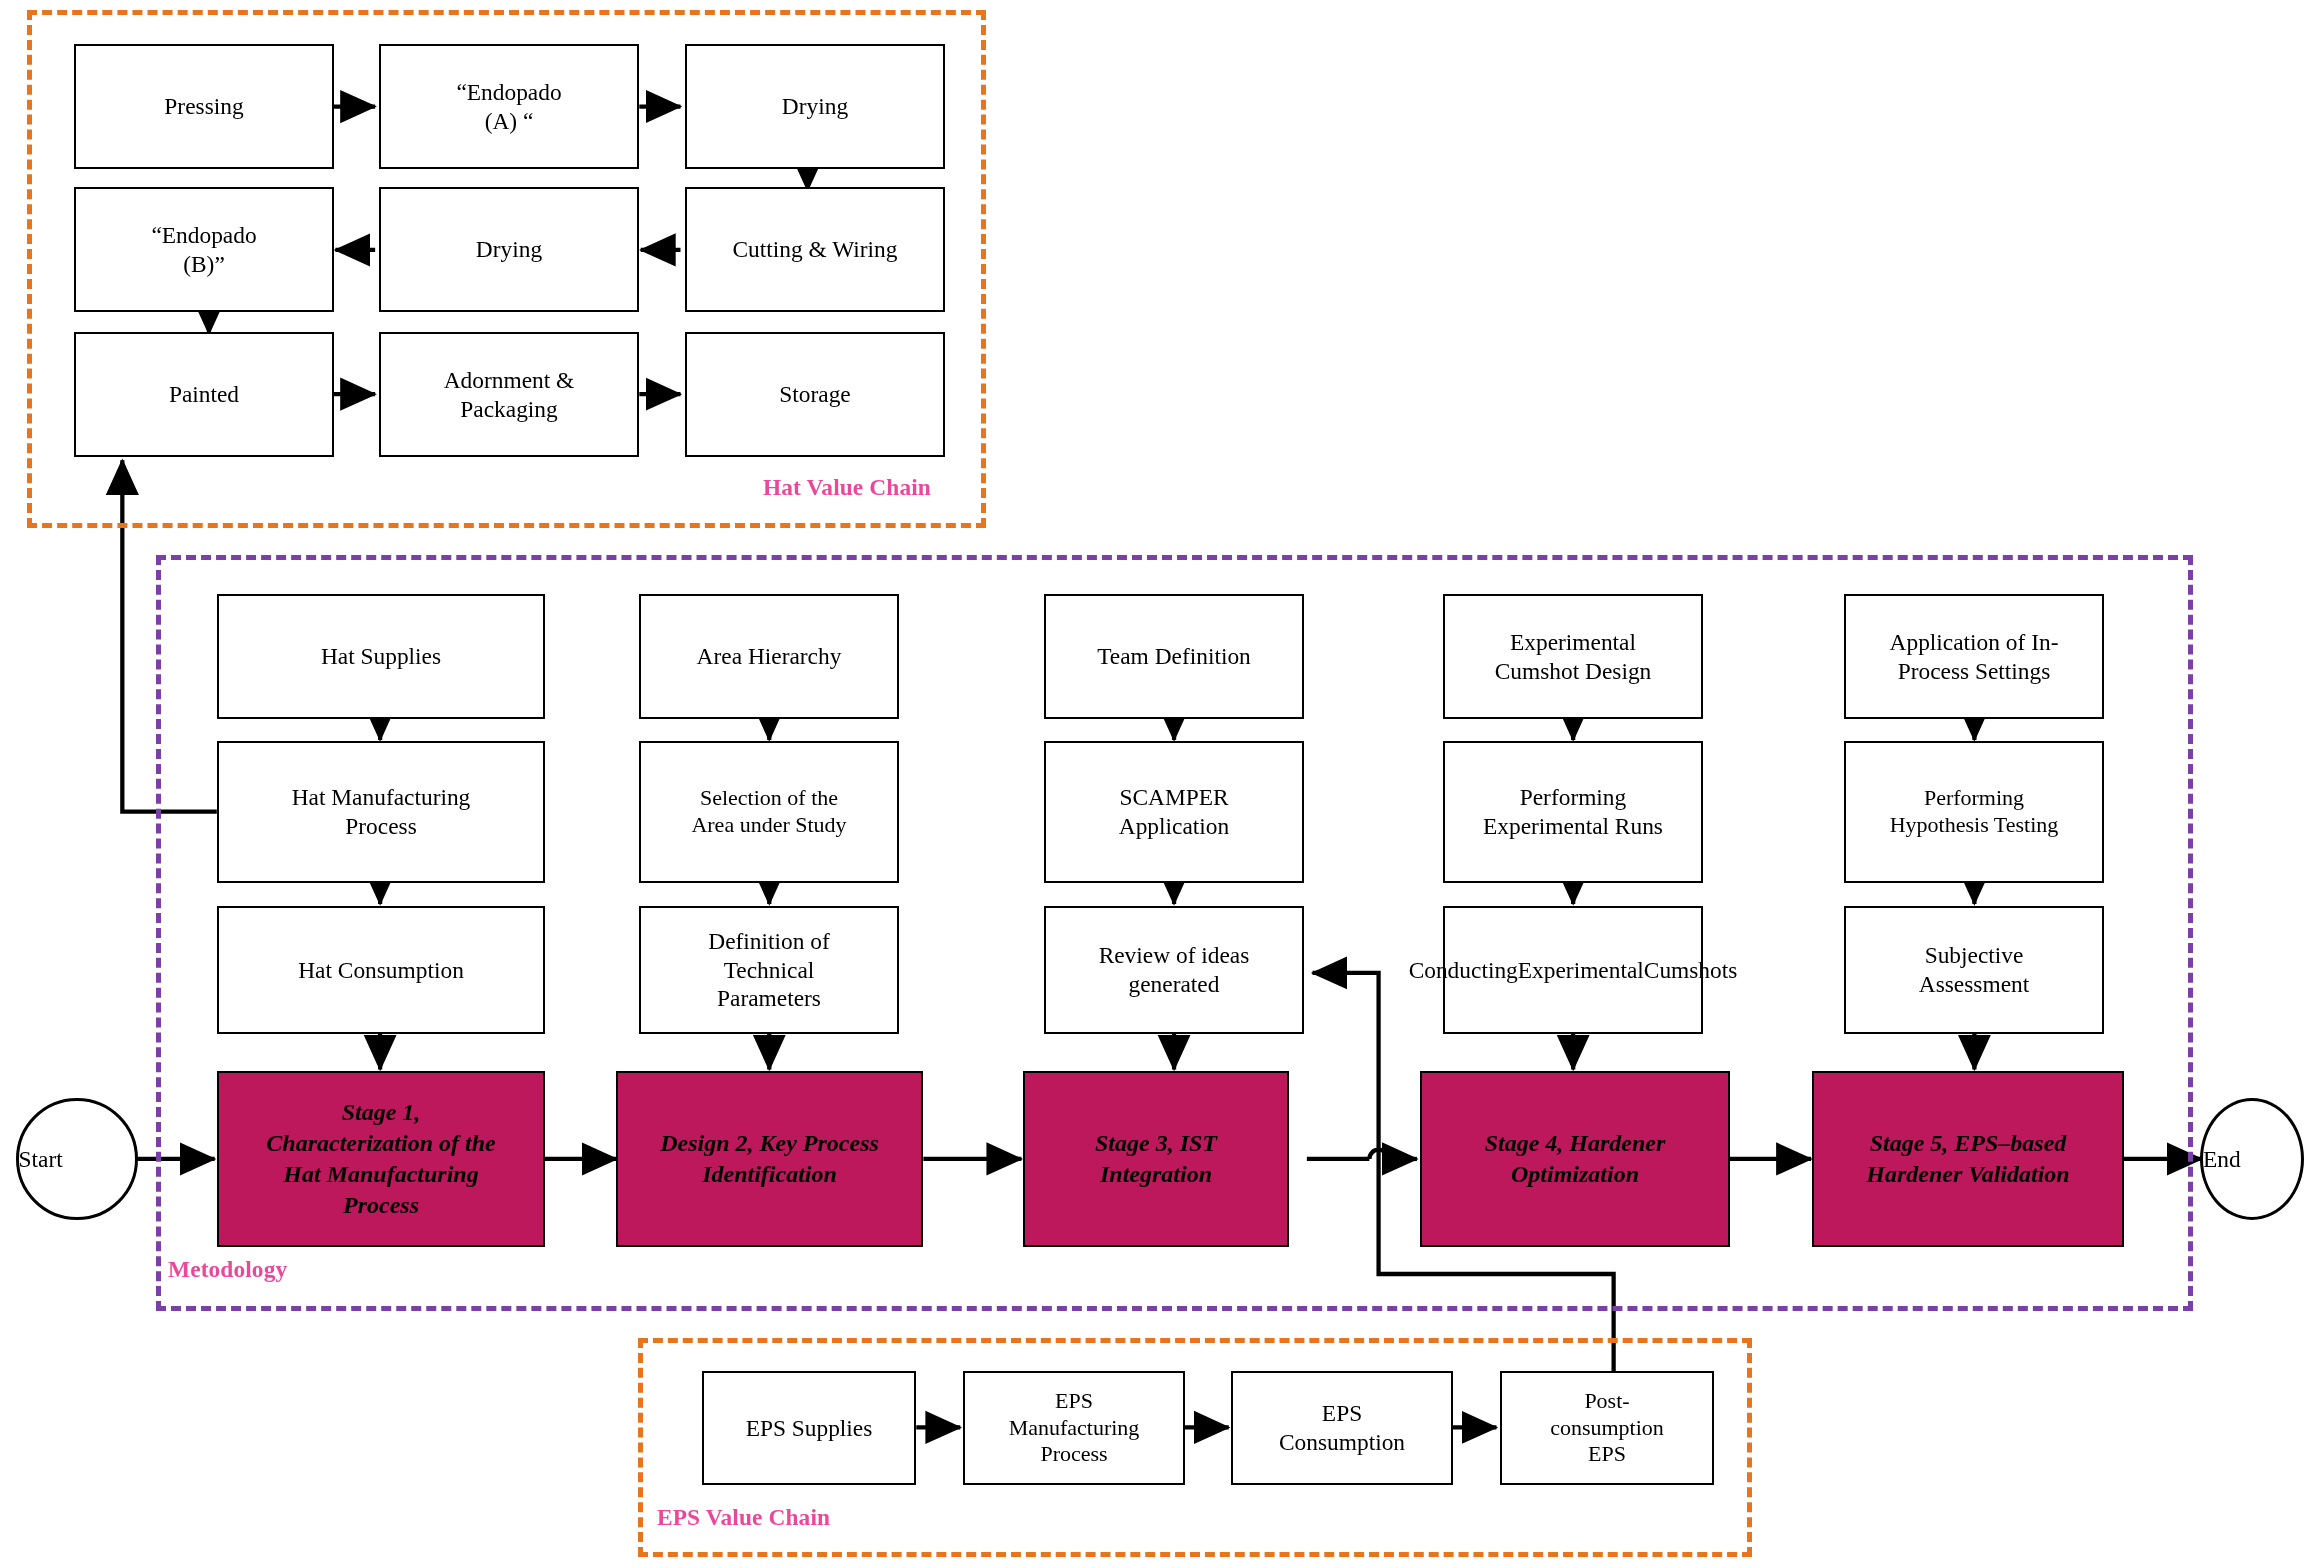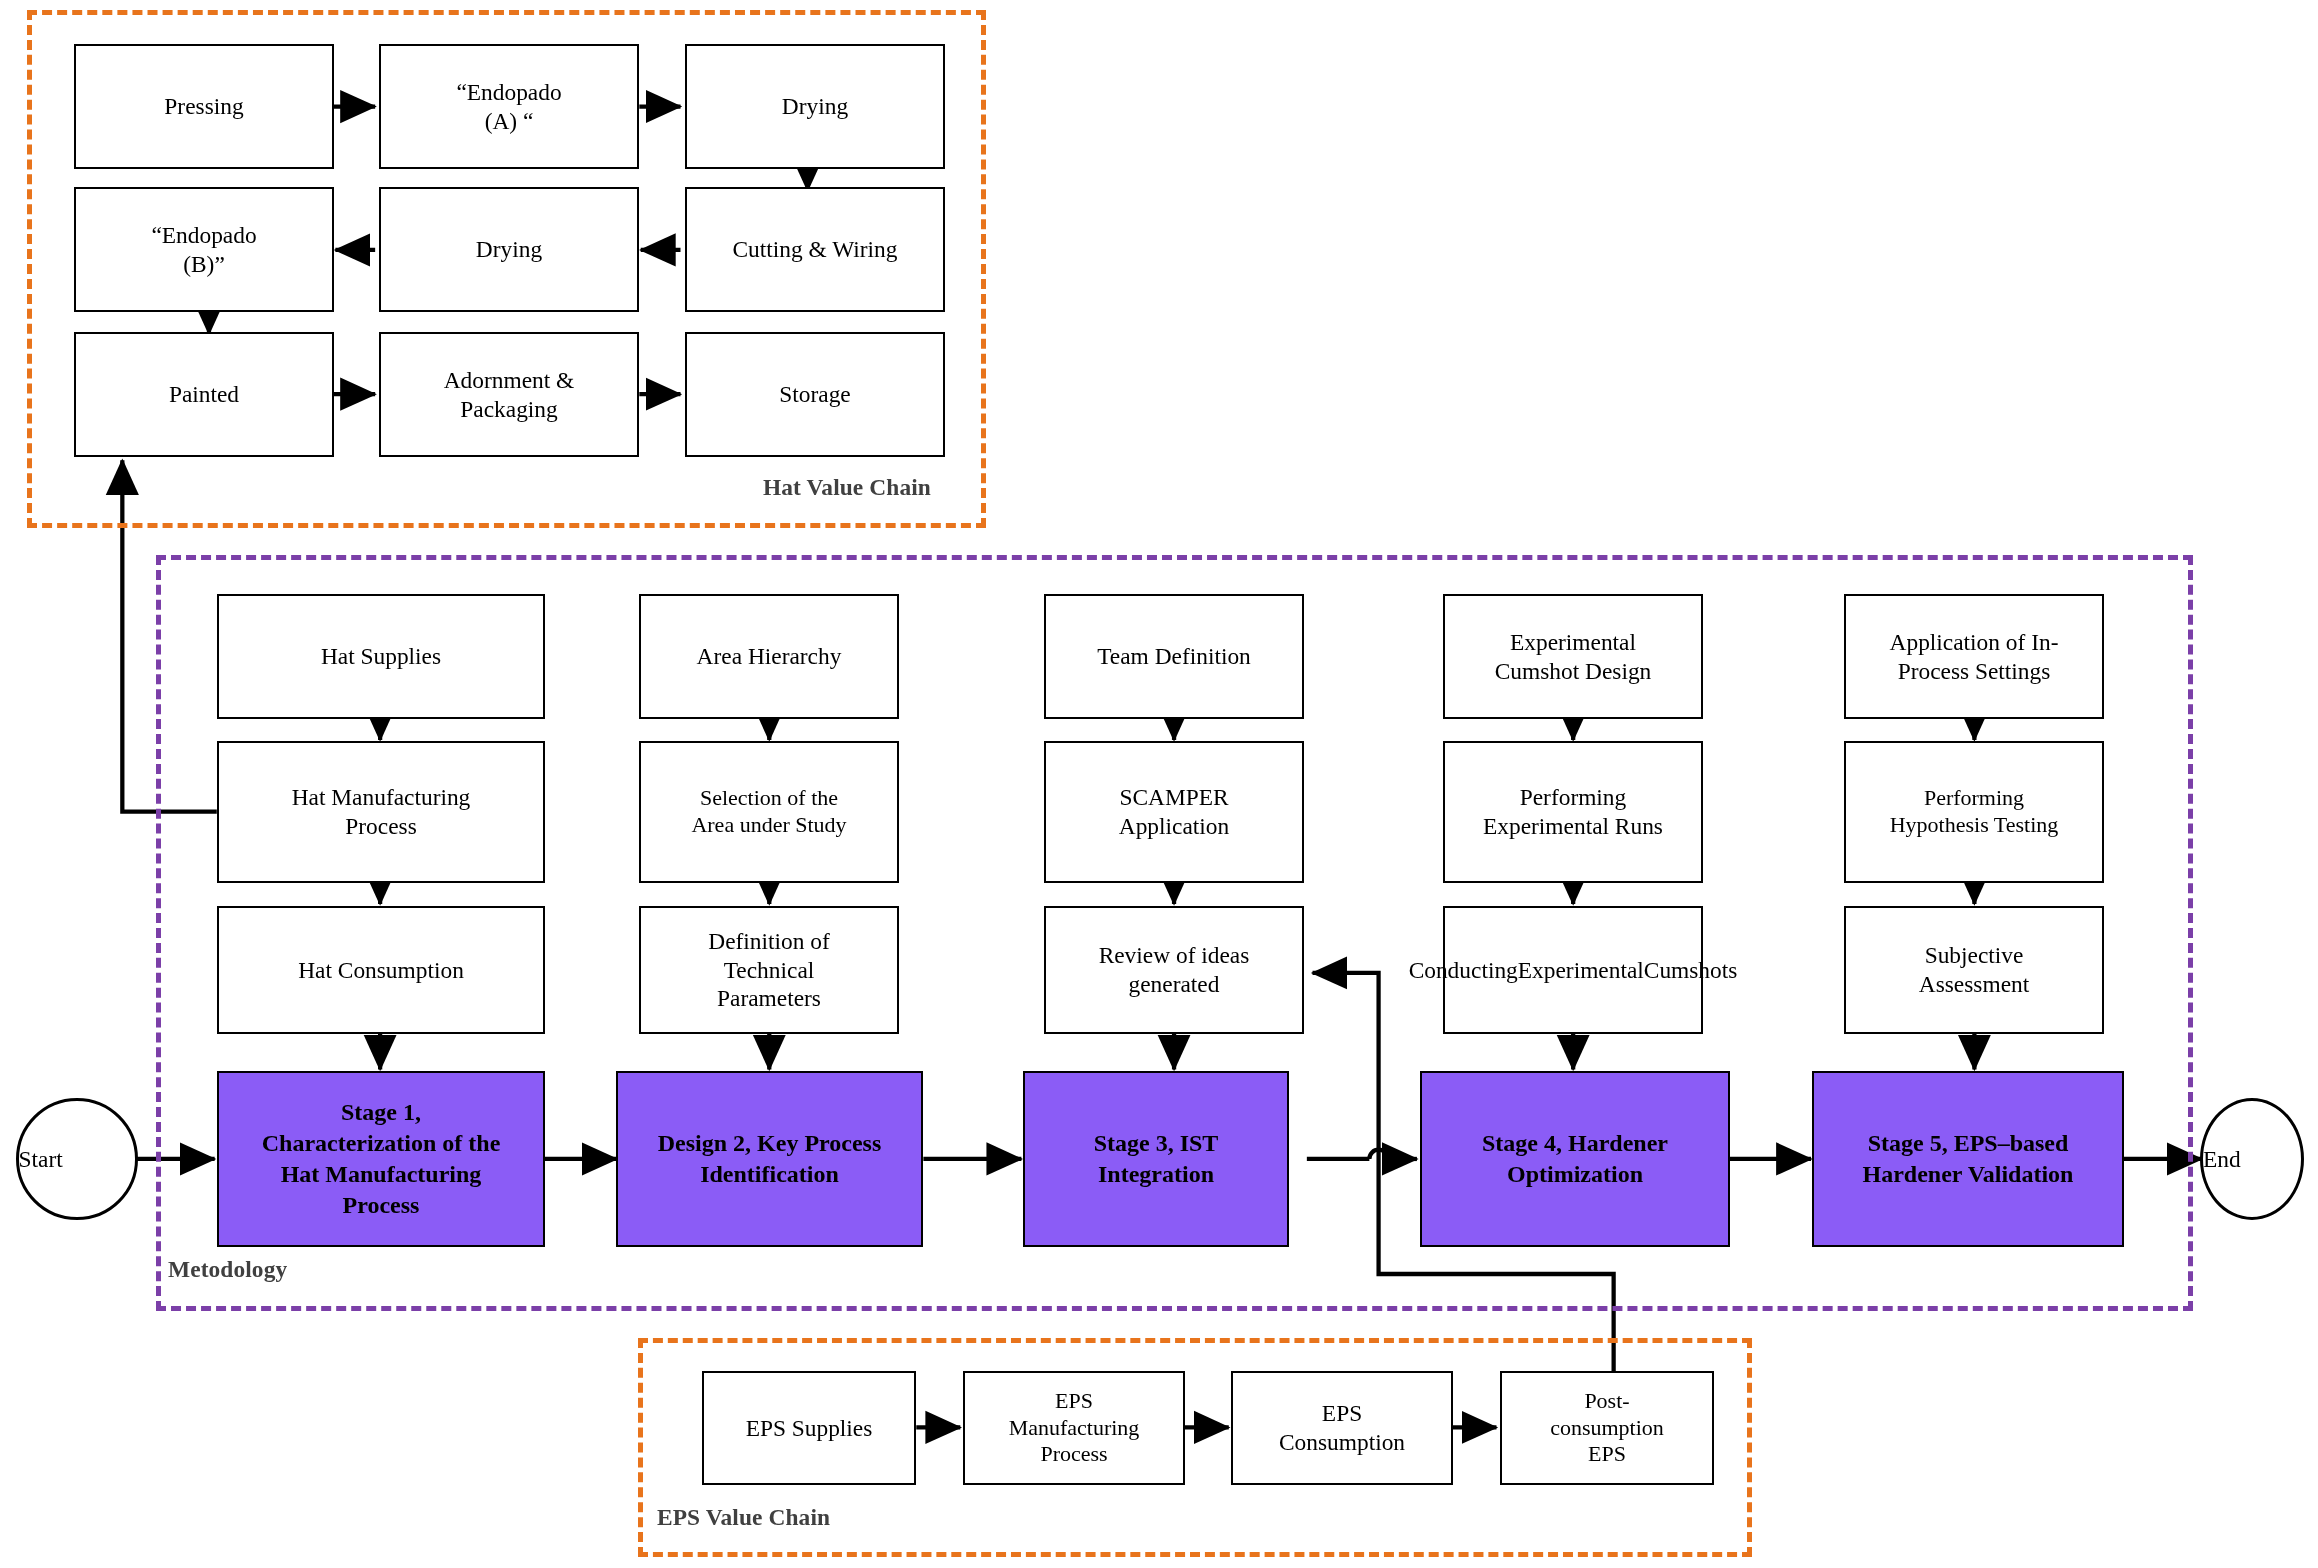--- a/index.html
+++ b/index.html
@@ -34,42 +34,43 @@
   .group-method {
     border: 5px dashed #7b3fa8;
   }
   .group-eps {
     border: 5px dashed #e8741c;
   }
   .group-label {
     position: absolute;
     font-weight: bold;
     font-size: 23.4px;
-    color: #404040;
+    color: #ec4899;
     white-space: nowrap;
     letter-spacing: 0.1px;
   }
   
   .node {
     position: absolute;
     box-sizing: border-box;
     border: 2.8px solid #000;
     background: #ffffff;
     display: flex;
     align-items: center;
     justify-content: center;
     text-align: center;
     font-size: 23.4px;
     line-height: 1.22;
     color: #000;
     padding: 1.4px 5.7px;
   }
   .node.stage {
-    background: #8b5cf6;
+    background: #be185d;
     font-weight: bold;
+    font-style: italic;
     font-size: 24px;
     line-height: 1.3;
   }
   .node.narrow {
     font-size: 22px;
   }
   
   .terminal {
     position: absolute;
     box-sizing: border-box;

